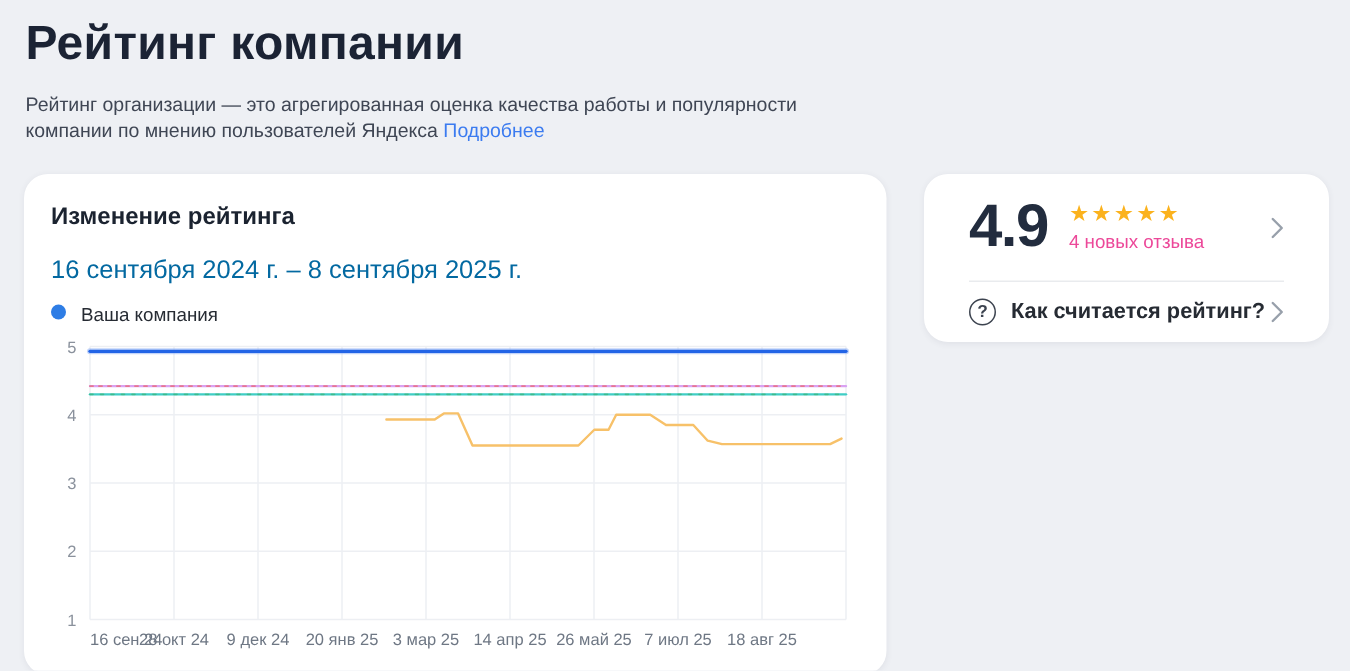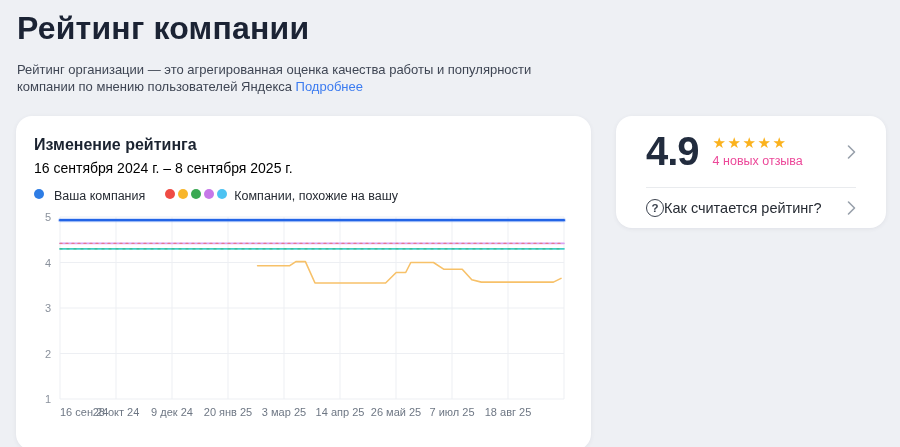--- a/index.html
+++ b/index.html
@@ -25,21 +25,21 @@
   
   .cards { display:flex; align-items:flex-start; padding:0 14px 0 16px; margin-top:21px; gap:25px; }
   .card {
     background:#ffffff; border-radius:16px;
     box-shadow:0 1px 4px rgba(60,70,90,.08);
   }
 
   
   .chart-card { width:577px; height:334px; padding:20px 17px 16px 18px; }
   .chart-title { font-size:16px; font-weight:700; color:#1b2330; }
-  .chart-dates { margin-top:6px; font-size:14px; color:#000000; }
+  .chart-dates { margin-top:16px; font-size:17px; color:#0369a1; }
   .legend { margin-top:13px; display:flex; align-items:center; gap:20px; font-size:12.5px; color:#262b33; }
   .legend-group { display:flex; align-items:flex-start; }
   .legend-dot { width:10px; height:10px; border-radius:50%; display:inline-block; margin-right:3px; }
   .legend-dot:last-of-type { margin-right:0; }
   .legend-label { margin-left:7px; }
   .chart-wrap { margin-top:5px; }
 
   
   .rating-card { width:273px; padding:0 30px; }
   .rating-row { display:flex; align-items:center; height:71px; cursor:pointer; }
@@ -48,21 +48,21 @@
   .rating-stars { font-size:15px; letter-spacing:1.5px; line-height:16px; }
   .rating-reviews { margin-top:3px; font-size:12.5px; color:#ec4899; }
   .chevron { margin-left:auto; display:flex; align-items:center; }
   .divider { height:1px; background:#e9ebee; }
   .how-row { display:flex; align-items:center; height:40px; cursor:pointer; }
   .q-icon {
     width:18px; height:18px; border:1.6px solid #3c434f; border-radius:50%;
     display:flex; align-items:center; justify-content:center;
     font-size:11.5px; font-weight:700; color:#3c434f; flex:none;
   }
-  .how-label { font-size:14.5px; color:#262b33; }
+  .how-label { margin-left:10px; font-size:14.5px; color:#262b33;font-weight:bold; }
 
   svg text { font-family:"Liberation Sans", sans-serif; }
 </style>
 </head>
 <body>
 
 <div class="page">
 
   <div class="header">
     <div class="page-title">Рейтинг компании</div>
@@ -73,30 +73,20 @@
 
   <div class="cards">
 
     <div class="card chart-card">
       <div class="chart-title">Изменение рейтинга</div>
       <div class="chart-dates">16 сентября 2024 г. – 8 сентября 2025 г.</div>
       <div class="legend">
         <div class="legend-group">
           <span class="legend-dot" id="dot-your-company" style="background: rgb(46, 125, 229);"></span>
           <span class="legend-label">Ваша компания</span>
-        </div>
-        <div class="legend-group">
-          <span id="similar-dots" style="display:flex;gap:3px;">
-              <span class="legend-dot" style="background: rgb(239, 75, 68); margin-right: 0px;"></span>
-              <span class="legend-dot" style="background: rgb(248, 182, 43); margin-right: 0px;"></span>
-              <span class="legend-dot" style="background: rgb(58, 169, 83); margin-right: 0px;"></span>
-              <span class="legend-dot" style="background: rgb(198, 120, 232); margin-right: 0px;"></span>
-              <span class="legend-dot" style="background: rgb(77, 195, 242); margin-right: 0px;"></span>
-            </span>
-          <span class="legend-label">Компании, похожие на вашу</span>
         </div>
       </div>
       <div class="chart-wrap">
         <svg id="chart-svg" width="540" height="228" viewBox="0 0 540 228">
             <line x1="26" x2="26" y1="9" y2="191" stroke="#edeff3" stroke-width="1"></line>
             <line x1="82" x2="82" y1="9" y2="191" stroke="#edeff3" stroke-width="1"></line>
             <line x1="138" x2="138" y1="9" y2="191" stroke="#edeff3" stroke-width="1"></line>
             <line x1="194" x2="194" y1="9" y2="191" stroke="#edeff3" stroke-width="1"></line>
             <line x1="250" x2="250" y1="9" y2="191" stroke="#edeff3" stroke-width="1"></line>
             <line x1="306" x2="306" y1="9" y2="191" stroke="#edeff3" stroke-width="1"></line>

